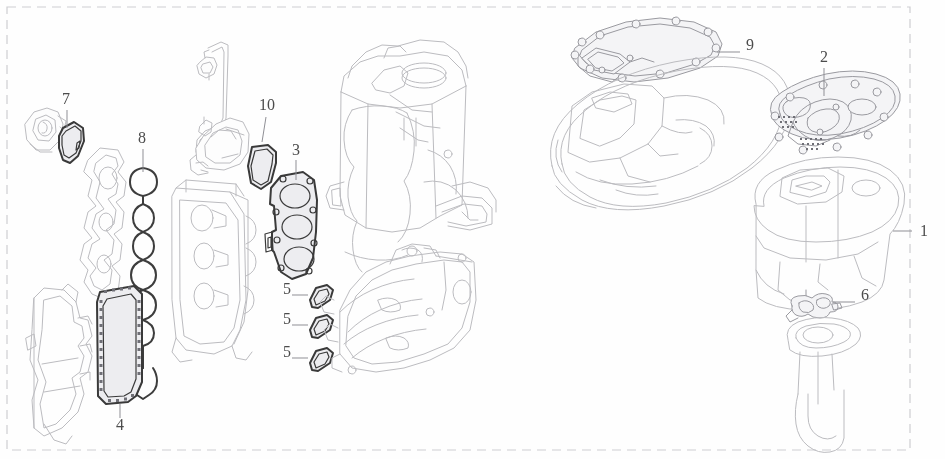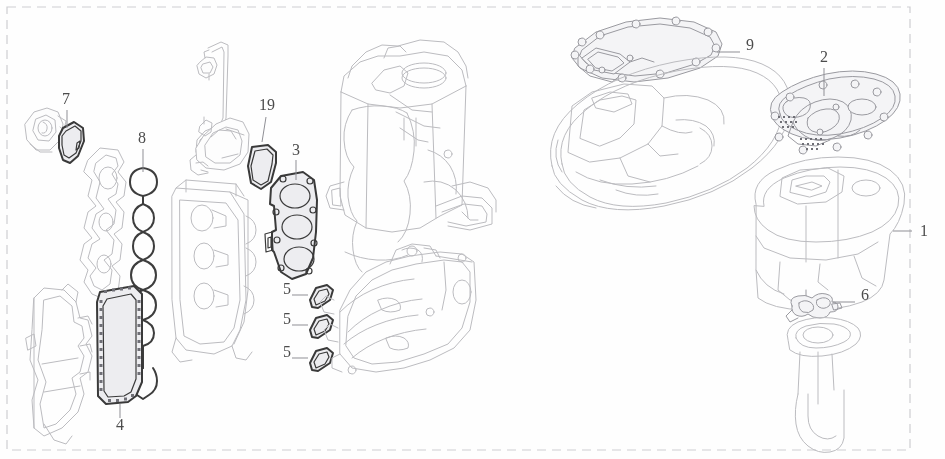--- a/index.html
+++ b/index.html
@@ -428,15 +428,15 @@
 <div class="lbl" style="left:820px;top:49px;">2</div>
 <div class="lbl" style="left:292px;top:142px;">3</div>
 <div class="lbl" style="left:116px;top:417px;">4</div>
 <div class="lbl" style="left:283px;top:281px;">5</div>
 <div class="lbl" style="left:283px;top:311px;">5</div>
 <div class="lbl" style="left:283px;top:344px;">5</div>
 <div class="lbl" style="left:861px;top:287px;">6</div>
 <div class="lbl" style="left:62px;top:91px;">7</div>
 <div class="lbl" style="left:138px;top:130px;">8</div>
 <div class="lbl" style="left:746px;top:37px;">9</div>
-<div class="lbl" style="left:259px;top:97px;">19</div>
+<div class="lbl" style="left:259px;top:97px;">10</div>
 
 </div>
 
 </body></html>

